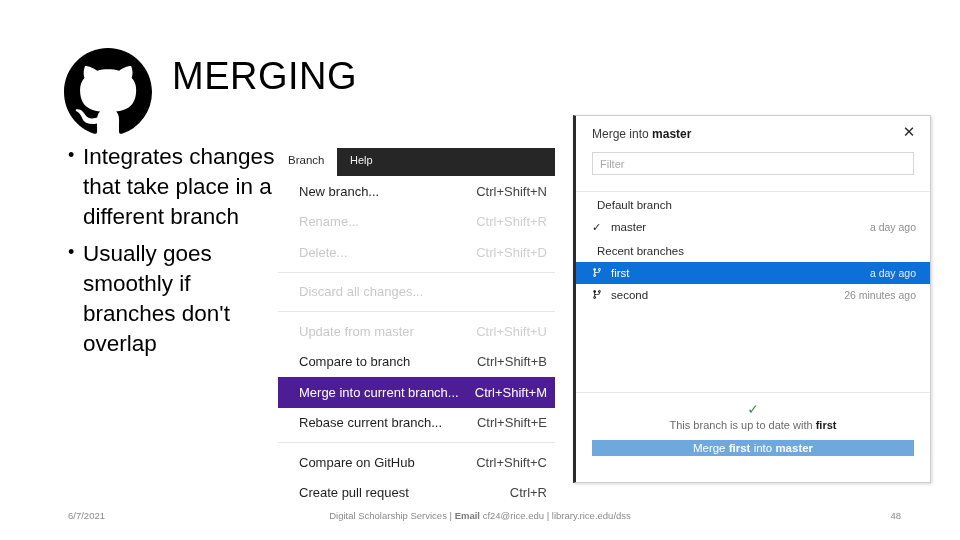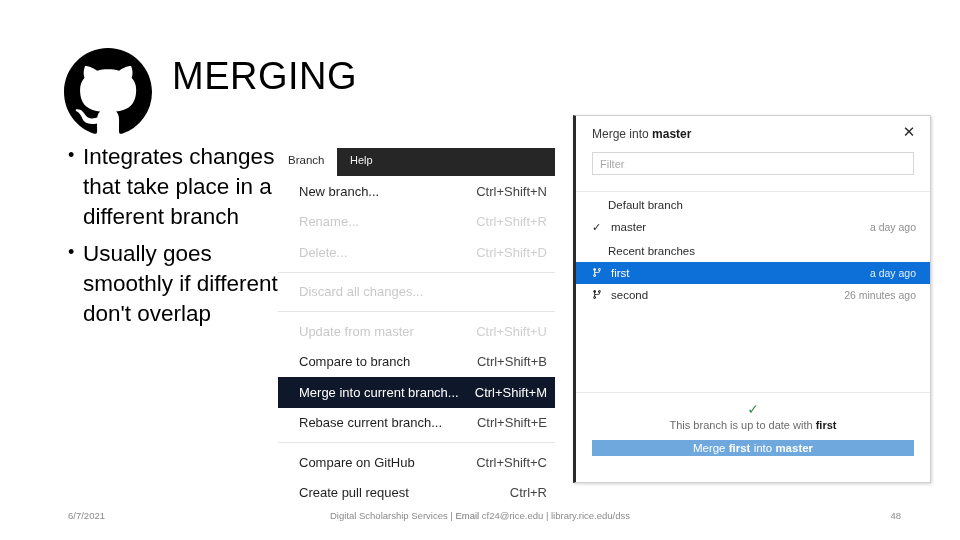--- a/index.html
+++ b/index.html
@@ -105,21 +105,21 @@
     padding: 0 8px 0 21px;
     font-size: 13px;
     color: #1f1f1f;
     box-sizing: border-box;
   }
   .menu-item .mlabel { flex: 1 1 auto; white-space: nowrap; }
   .menu-item .mshort { flex: 0 0 auto; color: #444; white-space: nowrap; }
   .menu-item.disabled { color: #c9c9c9; }
   .menu-item.disabled .mshort { color: #cfcfcf; }
   .menu-item.selected {
-    background: #0f172a;
+    background: #4c1d95;
     color: #ffffff;
   }
   .menu-item.selected .mshort { color: #ffffff; }
   .menu-sep {
     height: 1px;
     background: #e6e6e6;
     margin: 4px 0 4px 0;
   }
 
   
@@ -172,21 +172,21 @@
     box-sizing: border-box;
     font-size: 11px;
     color: #333;
     padding: 0 7px;
     font-family: "Liberation Sans", sans-serif;
     outline: none;
   }
   .md-filter::placeholder { color: #a8a8a8; }
 
   .md-grouplabel {
-    padding: 7px 16px 5px 32px;
+    padding: 7px 16px 5px 21px;
     font-size: 11.5px;
     color: #2b2b2b;
   }
   .md-row {
     height: 22px;
     display: flex;
     align-items: center;
     padding: 0 14px 0 16px;
     font-size: 11.5px;
     color: #2b2b2b;
@@ -249,42 +249,42 @@
     height: 16px;
     font-size: 9.5px;
     color: #8a8a8a;
   }
   .ft-date { position: absolute; left: 68px; top: 0; }
   .ft-center {
     position: absolute;
     left: 0; right: 0; top: 0;
     text-align: center;
   }
-  .ft-center b { font-weight: 400; color: #7a7a7a; }
+  .ft-center b { font-weight: 700; color: #7a7a7a; }
   .ft-page { position: absolute; right: 59px; top: 0; }
 </style>
 </head>
 <body>
 
 <div class="gh-logo">
   <svg viewBox="0 0 16 16" width="88" height="88" aria-hidden="true">
     <path fill="#000000" fill-rule="evenodd" d="M8 0C3.58 0 0 3.58 0 8c0 3.54 2.29 6.53 5.47 7.59.4.07.55-.17.55-.38 0-.19-.01-.82-.01-1.49-2.01.37-2.53-.49-2.69-.94-.09-.23-.48-.94-.82-1.13-.28-.15-.68-.52-.01-.53.63-.01 1.08.58 1.23.82.72 1.21 1.87.87 2.33.66.07-.52.28-.87.51-1.07-1.78-.2-3.64-.89-3.64-3.95 0-.87.31-1.59.82-2.15-.08-.2-.36-1.02.08-2.12 0 0 .67-.21 2.2.82.64-.18 1.32-.27 2-.27s1.36.09 2 .27c1.53-1.04 2.2-.82 2.2-.82.44 1.1.16 1.92.08 2.12.51.56.82 1.27.82 2.15 0 3.07-1.87 3.75-3.65 3.95.29.25.54.73.54 1.48 0 1.07-.01 1.93-.01 2.2 0 .21.15.46.55.38A8.012 8.012 0 0 0 16 8c0-4.42-3.58-8-8-8z"></path>
   </svg>
 </div>
 
 <div class="slide-title">MERGING</div>
 
 <div class="bullets">
   <div class="bullet">
     <span class="dot">•</span>
     <span class="btext">Integrates changes that take place in a different branch</span>
   </div>
   <div class="bullet">
     <span class="dot">•</span>
-    <span class="btext">Usually goes smoothly if different don't overlap</span>
+    <span class="btext">Usually goes smoothly if branches don't overlap</span>
   </div>
 </div>
 
 <div class="menu-panel">
 
   <div class="menu-tabs">
     <div class="menu-tab-branch">Branch</div>
     <div class="menu-tab-help">
       <span>Help</span>
     </div>

